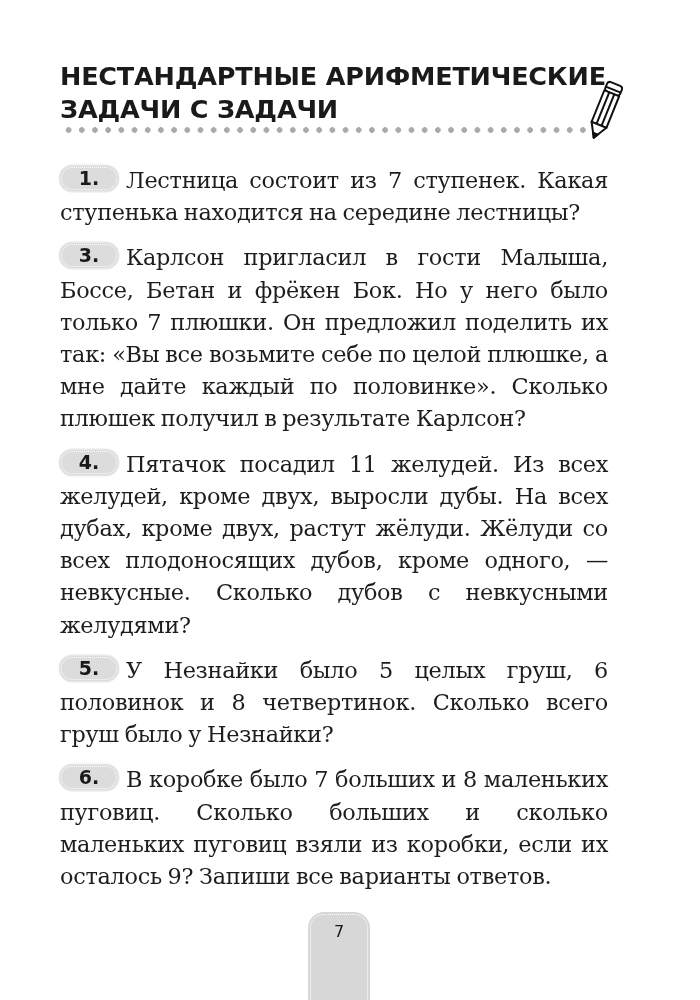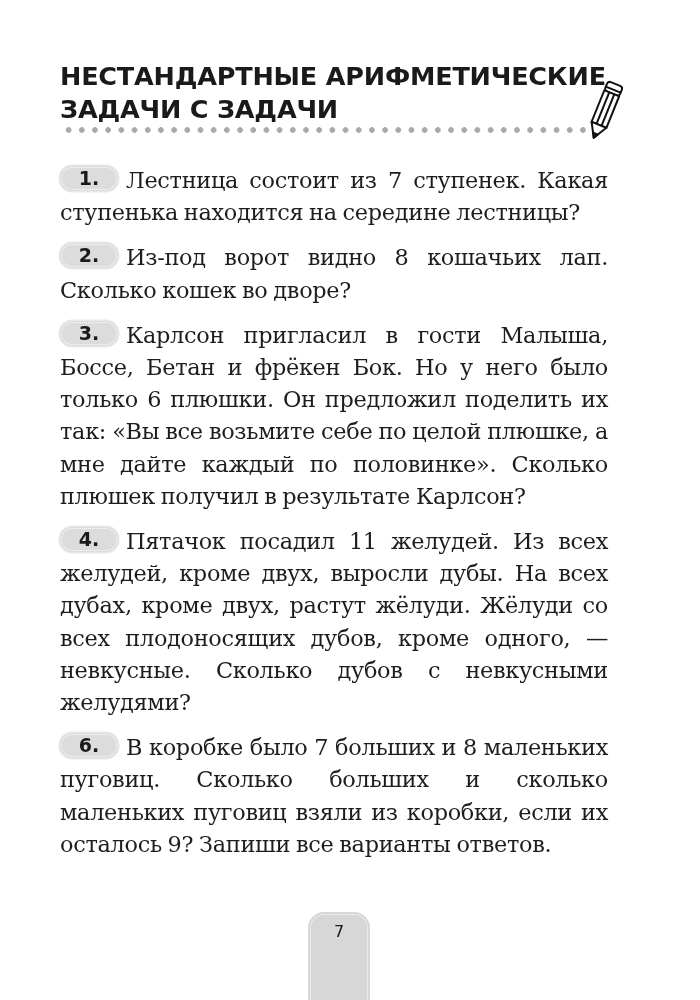--- a/index.html
+++ b/index.html
@@ -91,27 +91,27 @@
         <path d="M15.5 57.5 L18 62 L20.5 57.5 Z" fill="#111"></path>
       </g>
     </svg>
   </div>
 
   <div class="tasks">
     <p class="task">
       <span class="badge">1.</span><span>Лестница состоит из 7 ступенек. Какая ступенька находится на середине лестницы?</span>
     </p>
     <p class="task">
-      <span class="badge">2.</span><span>Из-под ворот видно 8 кошачьих лап. Сколько кошек во дворе?</span>
-    </p>
-    <p class="task">
-      <span class="badge">3.</span><span>Карлсон пригласил в гости Малыша, Боссе, Бетан и фрёкен Бок. Но у него было только 6 плюшки. Он предложил поделить их так: «Вы все возьмите себе по целой плюшке, а мне дайте каждый по половинке». Сколько плюшек получил в результате Карлсон?</span>
+      <span class="badge">3.</span><span>Карлсон пригласил в гости Малыша, Боссе, Бетан и фрёкен Бок. Но у него было только 7 плюшки. Он предложил поделить их так: «Вы все возьмите себе по целой плюшке, а мне дайте каждый по половинке». Сколько плюшек получил в результате Карлсон?</span>
     </p>
     <p class="task">
       <span class="badge">4.</span><span>Пятачок посадил 11 желудей. Из всех желудей, кроме двух, выросли дубы. На всех дубах, кроме двух, растут жёлуди. Жёлуди со всех плодоносящих дубов, кроме одного, — невкусные. Сколько дубов с невкусными желудями?</span>
+    </p>
+    <p class="task">
+      <span class="badge">5.</span><span>У Незнайки было 5 целых груш, 6 половинок и 8 четвертинок. Сколько всего груш было у Незнайки?</span>
     </p>
     <p class="task">
       <span class="badge">6.</span><span>В коробке было 7 больших и 8 маленьких пуговиц. Сколько больших и сколько маленьких пуговиц взяли из коробки, если их осталось 9? Запиши все варианты ответов.</span>
     </p>
   </div>
 
   <div class="page-tab">
     <span class="page-num">7</span>
   </div>
 

